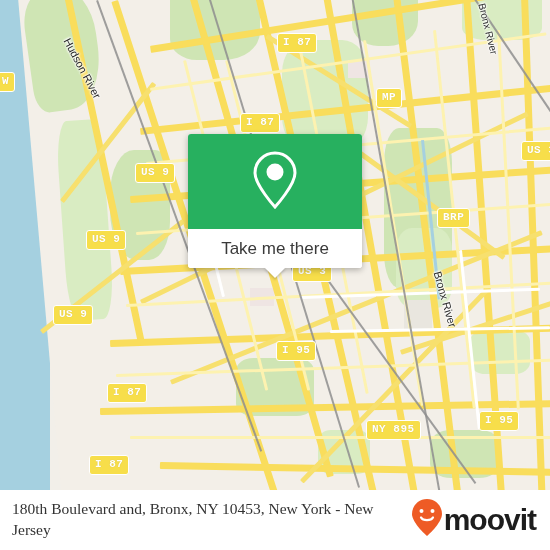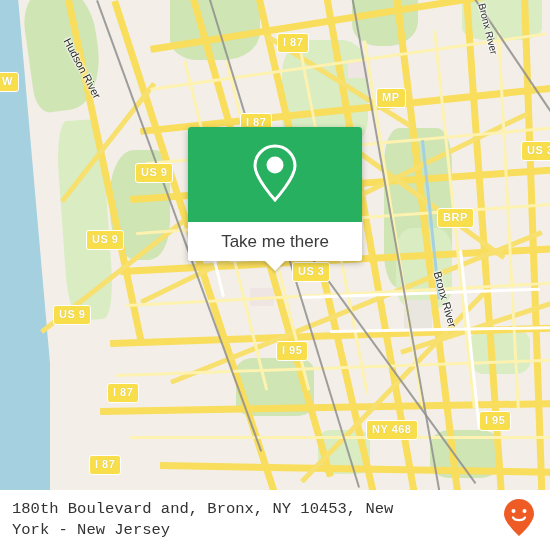--- a/index.html
+++ b/index.html
@@ -22,29 +22,29 @@
   .rd.mj{height:7px;background:#f9dd5c;}
   .rd.mn{height:3px;background:#fdf2b0;}
   .rd.wh{height:2.5px;background:#ffffff;}
   .rail{position:absolute;background:#8e8e8e;transform-origin:0 0;height:2px;opacity:.85;}
   .stream{position:absolute;background:#a5d0e0;transform-origin:0 0;height:3px;}
 
   
   .shield{position:absolute;background:#f7de4a;border:1.5px solid #fff;border-radius:3px;
           color:#fff;font-size:11px;font-weight:bold;line-height:1;
           padding:3px 5px 4px 5px;white-space:nowrap;letter-spacing:.5px;
-          font-family:Liberation Sans, sans-serif;
+          font-family:Liberation Mono, monospace;
           text-shadow:0 0 1px rgba(0,0,0,.18);}
 
   .rivlbl{position:absolute;color:#2b2b2b;font-size:11px;white-space:nowrap;
           font-family:"Liberation Sans",sans-serif;
           text-shadow:1px 0 2px #fff,-1px 0 2px #fff,0 1px 2px #fff,0 -1px 2px #fff;}
 
   
-  #popup{position:absolute;left:188px;top:127px;width:174px;height:134px;
+  #popup{position:absolute;left:188px;top:134px;width:174px;height:134px;
          background:#fff;border-radius:3px;overflow:visible;
          box-shadow:0 2px 6px rgba(0,0,0,.28);}
   #popup-head{height:95px;background:#27b05f;border-radius:3px 3px 0 0;
               display:flex;align-items:center;justify-content:center;}
   #popup-body{height:39px;display:flex;align-items:center;justify-content:center;
               background:#fff;border-radius:0 0 3px 3px;}
   #popup-label{font-size:17px;color:#3a3a3a;font-family:"Liberation Sans",sans-serif;}
   #popup-tail{position:absolute;left:50%;bottom:-10px;margin-left:-11px;width:0;height:0;
               border-left:11px solid transparent;border-right:11px solid transparent;
               border-top:11px solid #fff;
@@ -53,21 +53,21 @@
   
   #attrib{position:absolute;left:0;bottom:0;width:550px;height:22px;
           background:rgba(255,255,255,.72);display:flex;align-items:center;}
   #attrib span{font-size:12.5px;color:#2e2e2e;padding-left:10px;
                font-family:"Liberation Sans",sans-serif;}
 
   
   #footer{position:absolute;left:0;top:490px;width:550px;height:60px;background:#fff;
           display:flex;align-items:center;justify-content:space-between;}
   #footer-title{font-size:15.5px;color:#333;line-height:1.35;padding-left:12px;
-                max-width:382px;font-family:Liberation Mono, monospace;}
+                max-width:382px;font-family:Liberation Serif, serif;}
   #brand{display:flex;align-items:center;padding-right:14px;}
   #brand-text{font-size:30px;font-weight:bold;color:#1d1d1d;letter-spacing:-1px;
               font-family:"Liberation Sans",sans-serif;}
 </style>
 </head>
 <body>
 
 <div id="app">
 
   <div id="map">
@@ -162,21 +162,21 @@
         <div class="shield" style="left: 376px; top: 88px;">MP</div>
         <div class="shield" style="left: 240px; top: 113px;">I 87</div>
         <div class="shield" style="left: 135px; top: 163px;">US 9</div>
         <div class="shield" style="left: 86px; top: 230px;">US 9</div>
         <div class="shield" style="left: 53px; top: 305px;">US 9</div>
         <div class="shield" style="left: 521px; top: 141px;">US 3</div>
         <div class="shield" style="left: 437px; top: 208px;">BRP</div>
         <div class="shield" style="left: 292px; top: 262px;">US 3</div>
         <div class="shield" style="left: 276px; top: 341px;">I 95</div>
         <div class="shield" style="left: 107px; top: 383px;">I 87</div>
-        <div class="shield" style="left: 366px; top: 420px;">NY 468</div>
+        <div class="shield" style="left: 366px; top: 420px;">NY 895</div>
         <div class="shield" style="left: 479px; top: 411px;">I 95</div>
         <div class="shield" style="left: 89px; top: 455px;">I 87</div>
         <div class="shield" style="left: -4px; top: 72px;">W</div>
       </div>
 
     <div id="popup">
       <div id="popup-head">
         <span>
           <svg width="48" height="62" viewBox="0 0 48 62" aria-hidden="true">
             <path d="M24 4 C13 4 4 13 4 24 C4 36 24 58 24 58 C24 58 44 36 44 24 C44 13 35 4 24 4 Z" fill="none" stroke="#ffffff" stroke-width="3"></path>
@@ -196,15 +196,16 @@
     <div id="footer-title">180th Boulevard and, Bronx, NY 10453, New York - New Jersey</div>
     <div id="brand">
       <span>
         <svg width="34" height="40" viewBox="0 0 34 40" aria-hidden="true">
           <path d="M17 1 C8.7 1 2 7.7 2 16 C2 25 17 38 17 38 C17 38 32 25 32 16 C32 7.7 25.3 1 17 1 Z" fill="#ee5b25"></path>
           <circle cx="11.5" cy="13" r="2" fill="#ffffff"></circle>
           <circle cx="22.5" cy="13" r="2" fill="#ffffff"></circle>
           <path d="M11 19.5 C13 23 21 23 23 19.5" fill="none" stroke="#ffffff" stroke-width="2.2" stroke-linecap="round"></path>
         </svg>
       </span>
+      <span id="brand-text">moovit</span>
     </div>
   </div>
 </div>
 
 </body></html>

